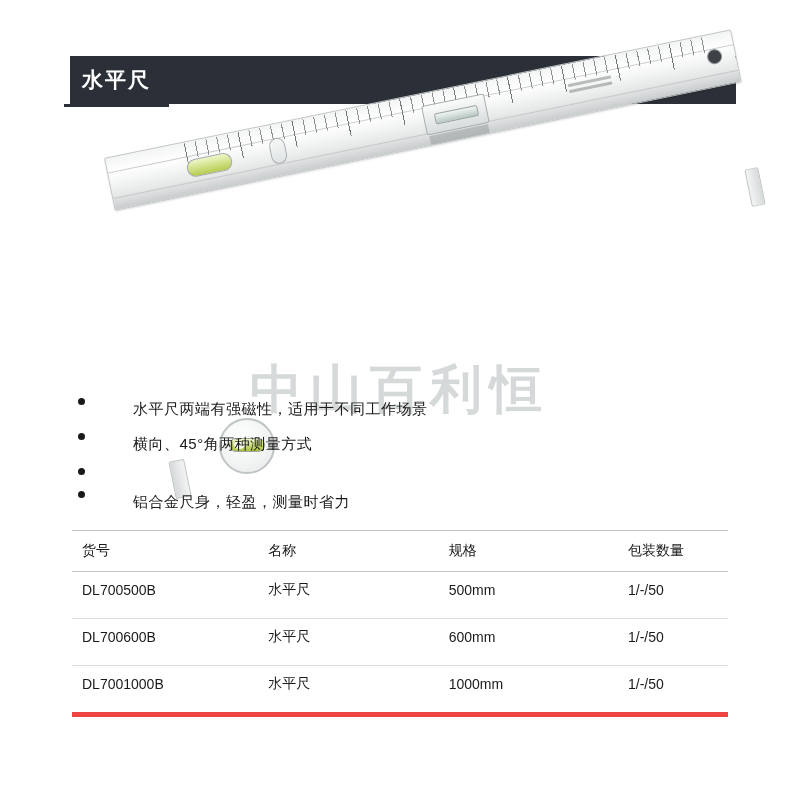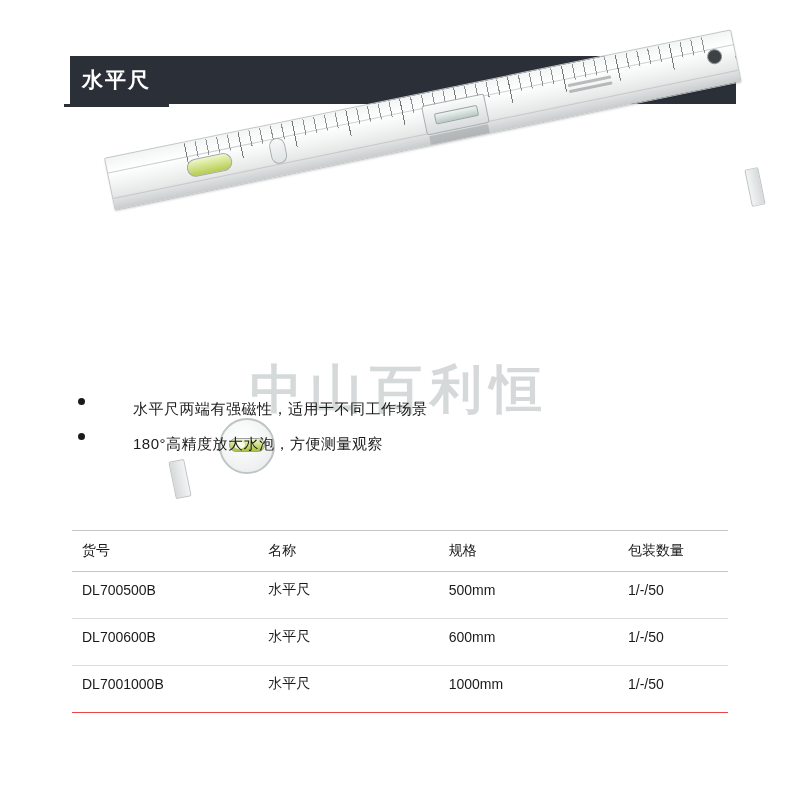--- a/index.html
+++ b/index.html
@@ -317,21 +317,21 @@
   .spec-table thead th {
     border-bottom: 1px solid #c3c7c9;
     border-top: 1px solid #c3c7c9;
     padding-top: 11px;
     padding-bottom: 11px;
   }
   .col-code { width: 185px; }
   .col-name { width: 185px; }
   .col-spec { width: 180px; }
   .col-pack { width: 106px; }
-  .spec-table tbody tr:last-child td { border-bottom: 1px solid #ef4444; }
+  .spec-table tbody tr:last-child td { border-bottom: 5px solid #ef4444; }
 </style>
 </head>
 <body>
 
 <div class="header-band"></div>
 <div class="header-accent"></div>
 <div class="header-title">水平尺</div>
 <div class="header-underline"></div>
 
 <div class="product-area">
@@ -362,21 +362,28 @@
 
 <div class="watermark">中山百利恒</div>
 
 <div class="features">
   <div class="feature-row">
     <span class="bullet"></span>
     <span class="feature-text">水平尺两端有强磁性，适用于不同工作场景</span>
   </div>
   <div class="feature-row">
     <span class="bullet"></span>
-    <span class="feature-text">180°高精度放大水泡，方便测量观察</span>
+    <span class="feature-text">横向、45°角两种测量方式</span>
+  </div>
+  <div class="feature-row">
+    <span class="bullet"></span>
+  </div>
+  <div class="feature-row">
+    <span class="bullet"></span>
+    <span class="feature-text">铝合金尺身，轻盈，测量时省力</span>
   </div>
 </div>
 
 <table class="spec-table">
   <thead>
     <tr>
       <th class="col-code">货号</th>
       <th class="col-name">名称</th>
       <th class="col-spec">规格</th>
       <th class="col-pack">包装数量</th>

